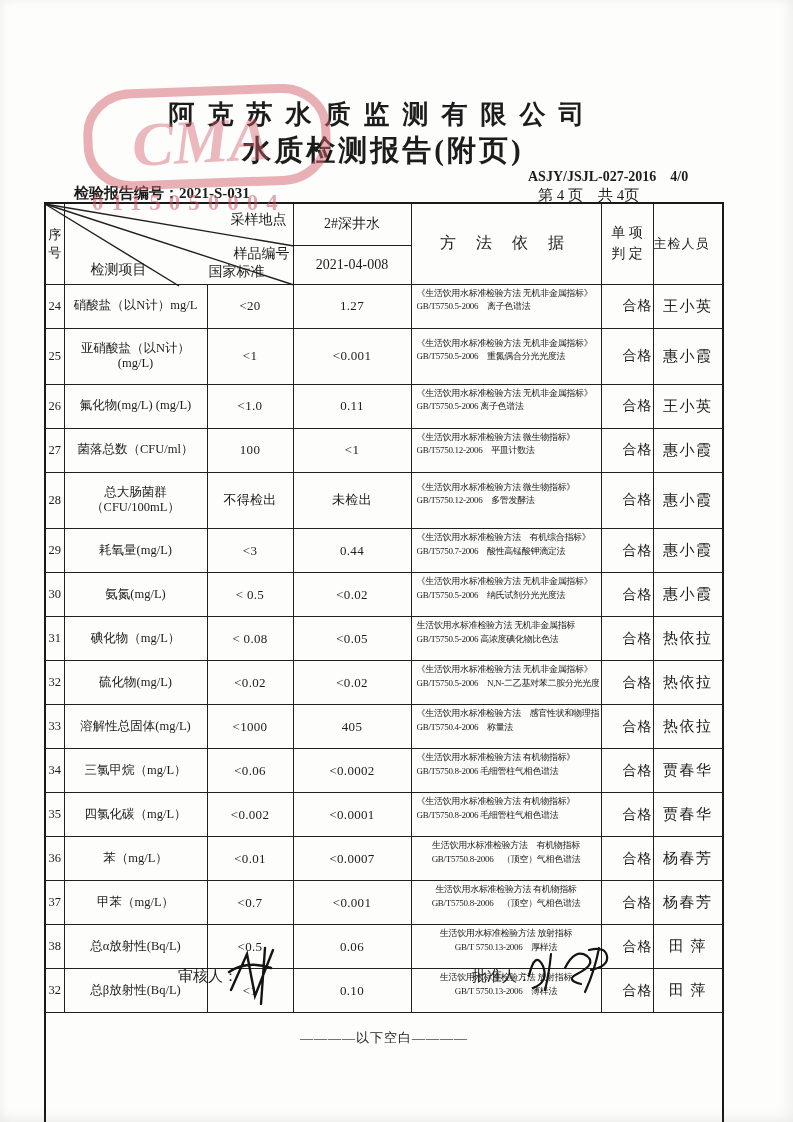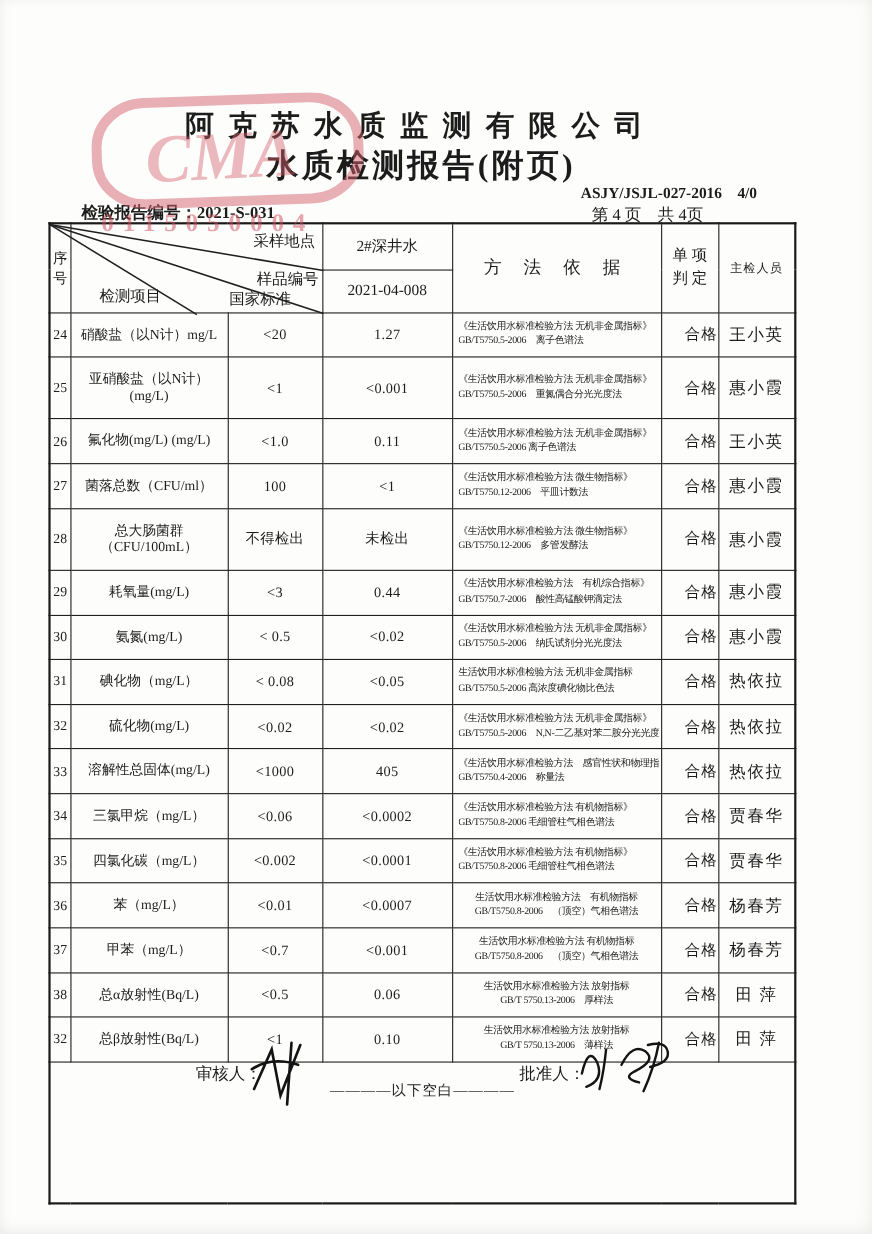--- a/index.html
+++ b/index.html
@@ -41,26 +41,26 @@
   .diag-h{ position:relative; }
   .diag-h .lbl{ position:absolute; font-size:14px; white-space:nowrap; }
   .lbl-site{ top:7px; right:6px; }
   .lbl-sampleno{ top:41px; right:3px; }
   .lbl-item{ bottom:5px; left:26px; }
   .lbl-std{ bottom:3px; left:144px; }
   .sample-top{ font-size:14px; text-align:center; }
   .sample-bot{ font-size:14px; text-align:center; height:39px; }
   .method-h{ font-size:16px; text-align:center; letter-spacing:8px; }
   .judge-h{ font-size:14px; text-align:center; line-height:1.45; white-space:pre-line; }
-  .insp-h{ font-size:11px; text-align:center; letter-spacing:1px; }
+  .insp-h{ font-size:13px; text-align:left; letter-spacing:1px; }
   tbody td{ height:33.7px; }
   .cell-seq{ font-size:12.5px; text-align:center; padding:0; }
   .cell-item{ font-size:12.5px; text-align:center; line-height:1.25; padding:12px 2px; }
   .cell-std,.cell-result{ font-size:13px; text-align:center; letter-spacing:.3px;margin-top:22px; }
-  .cell-method{ font-size:9px; line-height:1.5; padding:2px 2px 4px 5px; letter-spacing:-0.3px; }
+  .cell-method{ font-size:9px; line-height:1.5; padding:2px 2px 14px 5px; letter-spacing:-0.3px; }
   .cell-method div{ white-space:nowrap; overflow:hidden; }
   .cell-method.center{ text-align:center; padding-left:2px; }
   .cell-judge{ font-size:14px; text-align:right; letter-spacing:1px;margin-top:34px; }
   .cell-insp{ font-size:15px; text-align:center; letter-spacing:1.5px; }
   .blank-row td{ height:129px; vertical-align:top; text-align:center; font-size:13px; padding-top:16px; letter-spacing:1px; }
   .fan-lines{ position:absolute; left:0; top:0; width:252px; height:86px; z-index:3; pointer-events:none; }
   
   .reviewer-label{ position:absolute; top:967px; left:178px; font-size:15px; }
   .approver-label{ position:absolute; top:967px; left:472px; font-size:15px; }
   .sig{ position:absolute; z-index:2; }

